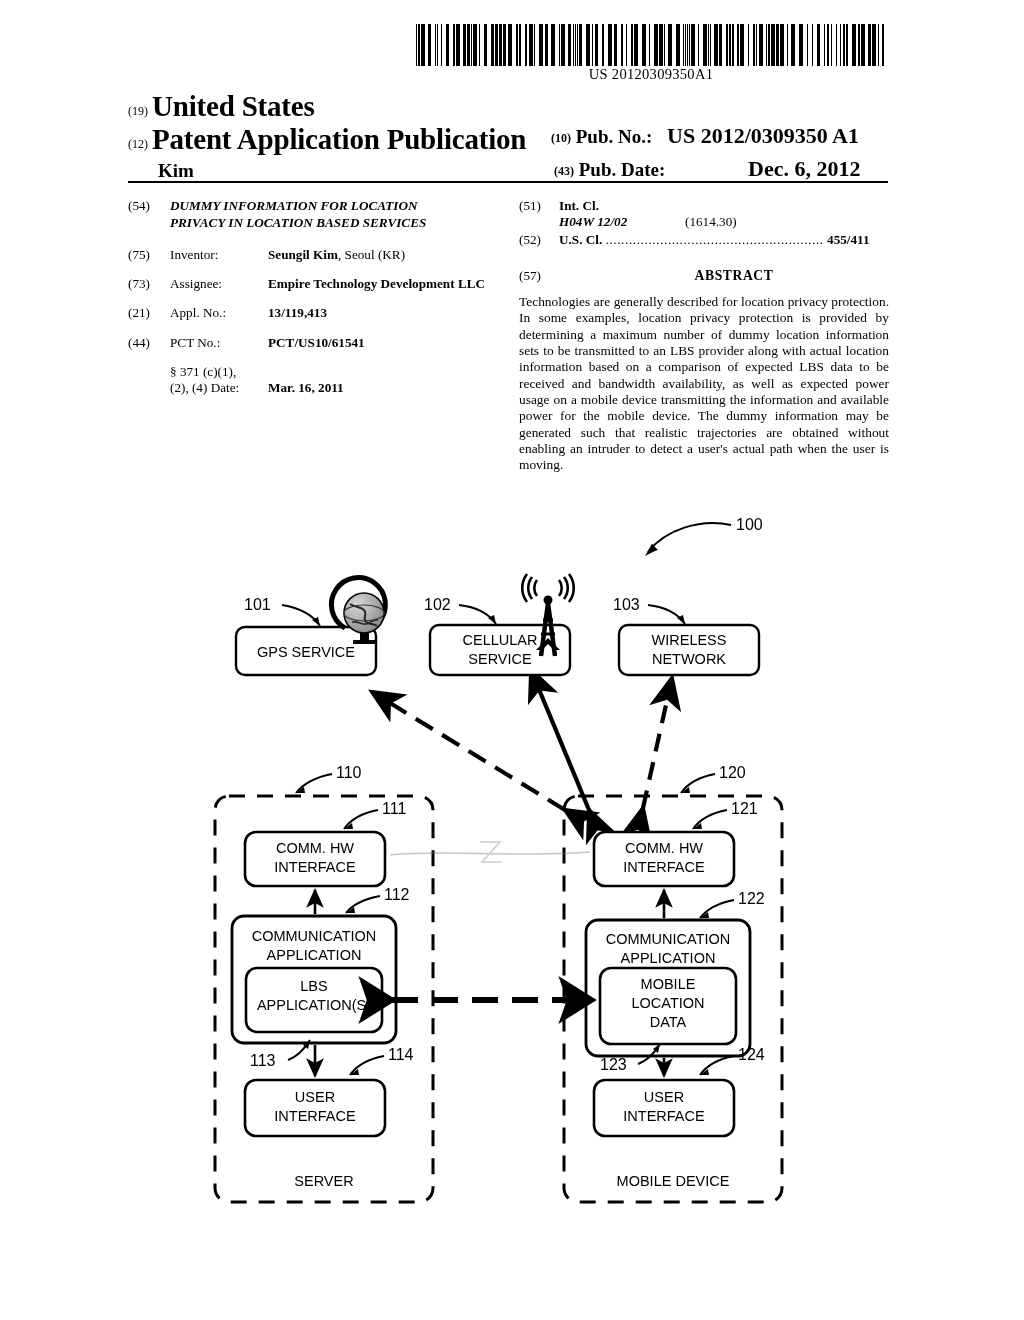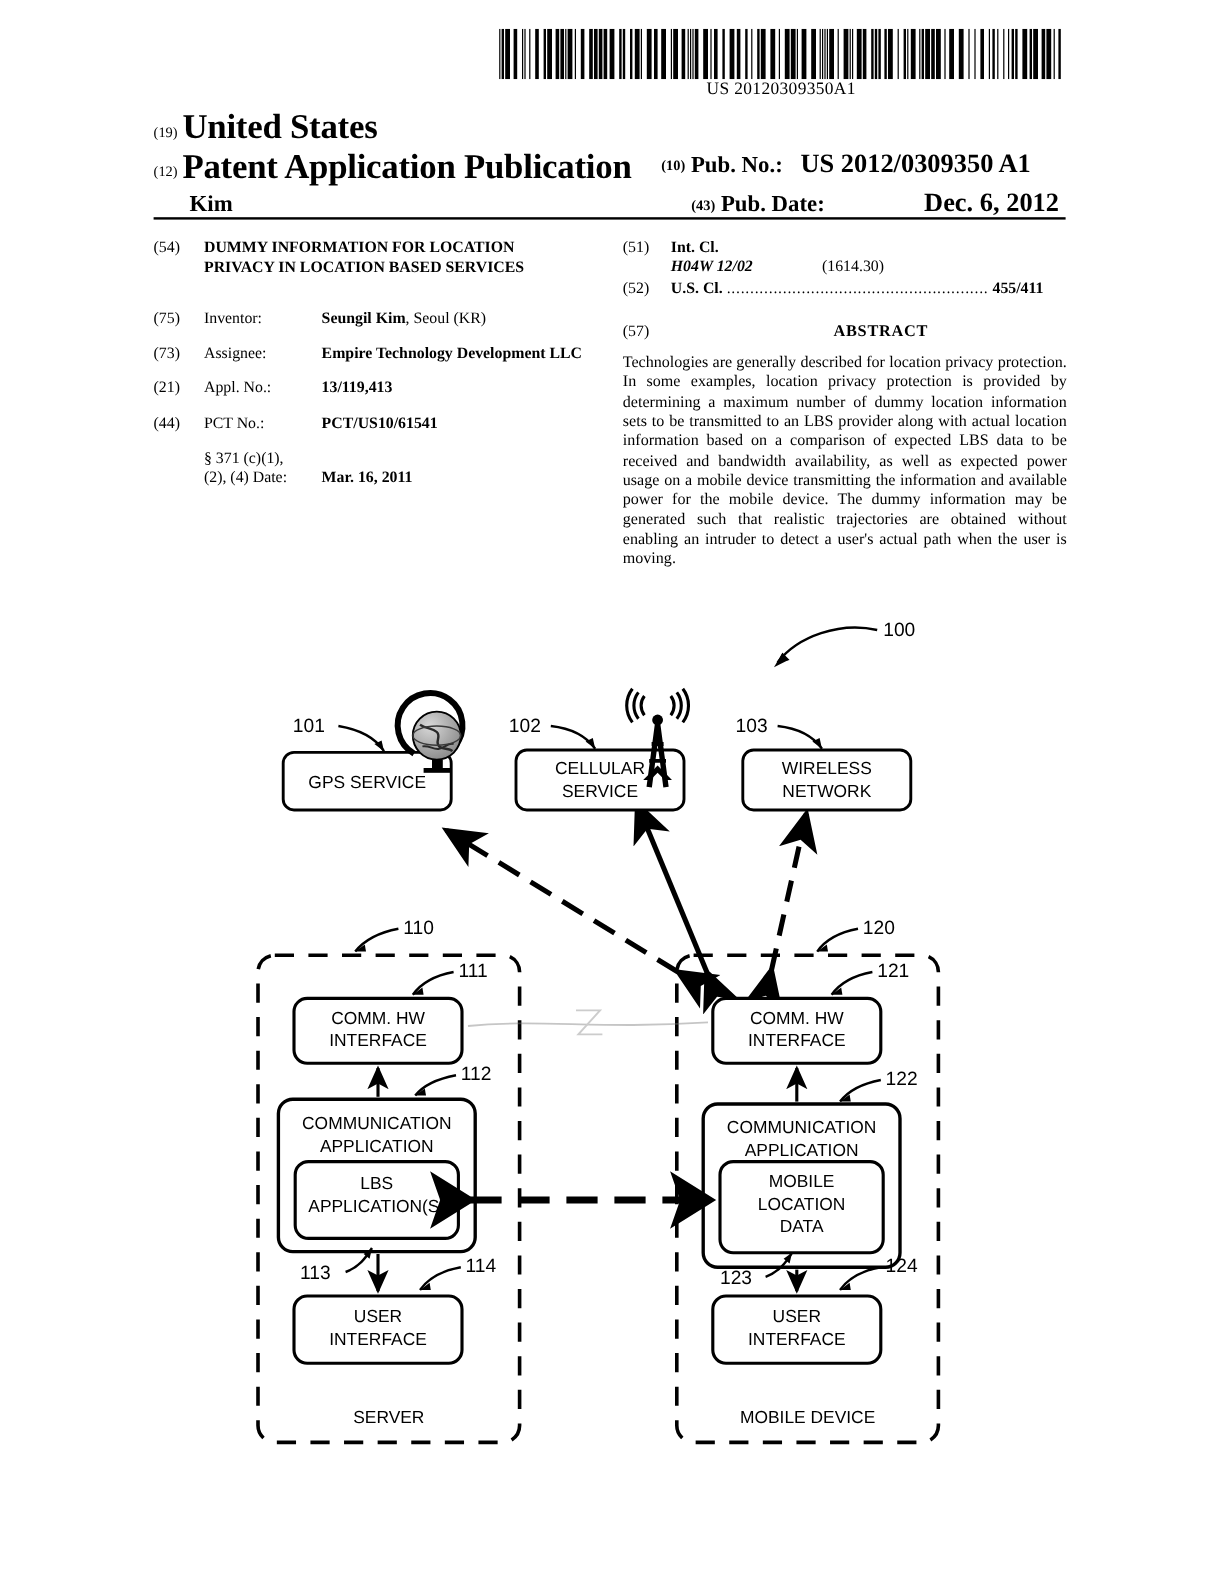--- a/index.html
+++ b/index.html
@@ -70,21 +70,21 @@
   }
   .pub-no-row {
     position: absolute;
     left: 551px; top: 33px;
     white-space: nowrap;
     font-size: 19px;
     font-weight: bold;
   }
   .pub-date-row {
     position: absolute;
-    left: 576px; top: 66px;
+    left: 554px; top: 66px;
     white-space: nowrap;
     font-size: 19px;
     font-weight: bold;
     text-align: center;
   }
   .pub-val-no {
     font-size: 22px;
     font-weight: bold;
     margin-left: 10px;
   }
@@ -129,26 +129,27 @@
     flex: 0 0 42px;
   }
   .blabel {
     width: 98px;
     flex: 0 0 98px;
   }
   .bval { flex: 1 1 auto; }
   .bval b { font-weight: bold; }
   .title-54 {
     display: flex;
-    margin-bottom: 26px;
+    margin-bottom: 16px;
   }
   .title-54 .ttxt {
     font-weight: bold;
     font-size: 13.2px;
     line-height: 1.26;
+    font-style: italic;
   }
 
   .pubclass-head {
     text-align: center;
     font-weight: bold;
     font-size: 13.6px;
     margin-bottom: 9px;
     padding-left: 40px;
   }
   .cls-row { display: flex; }

